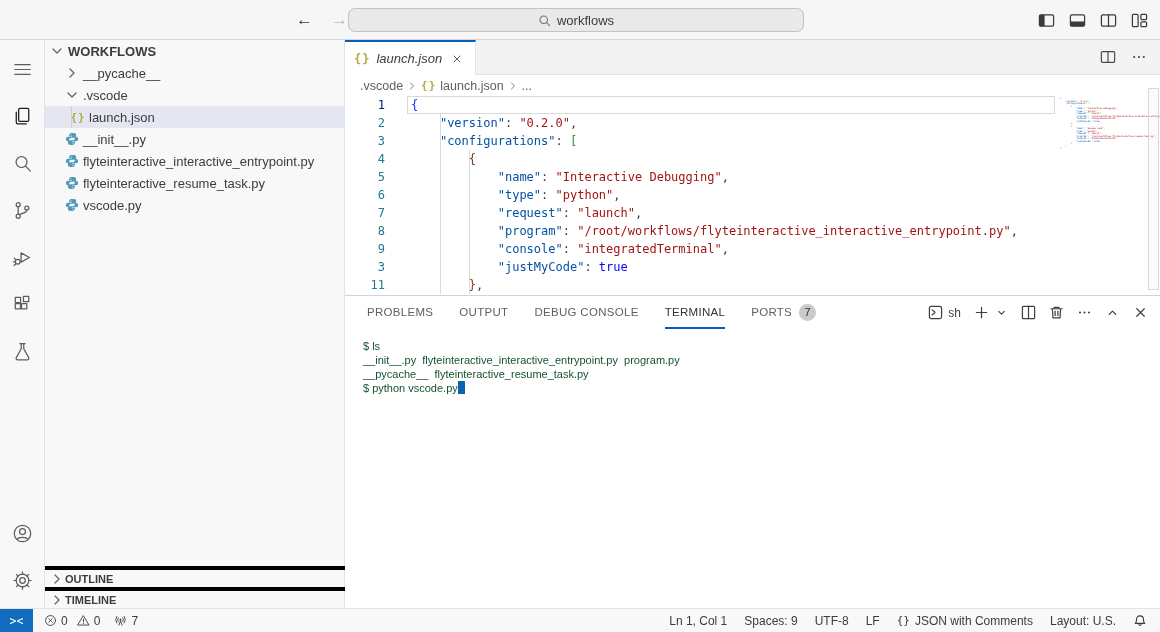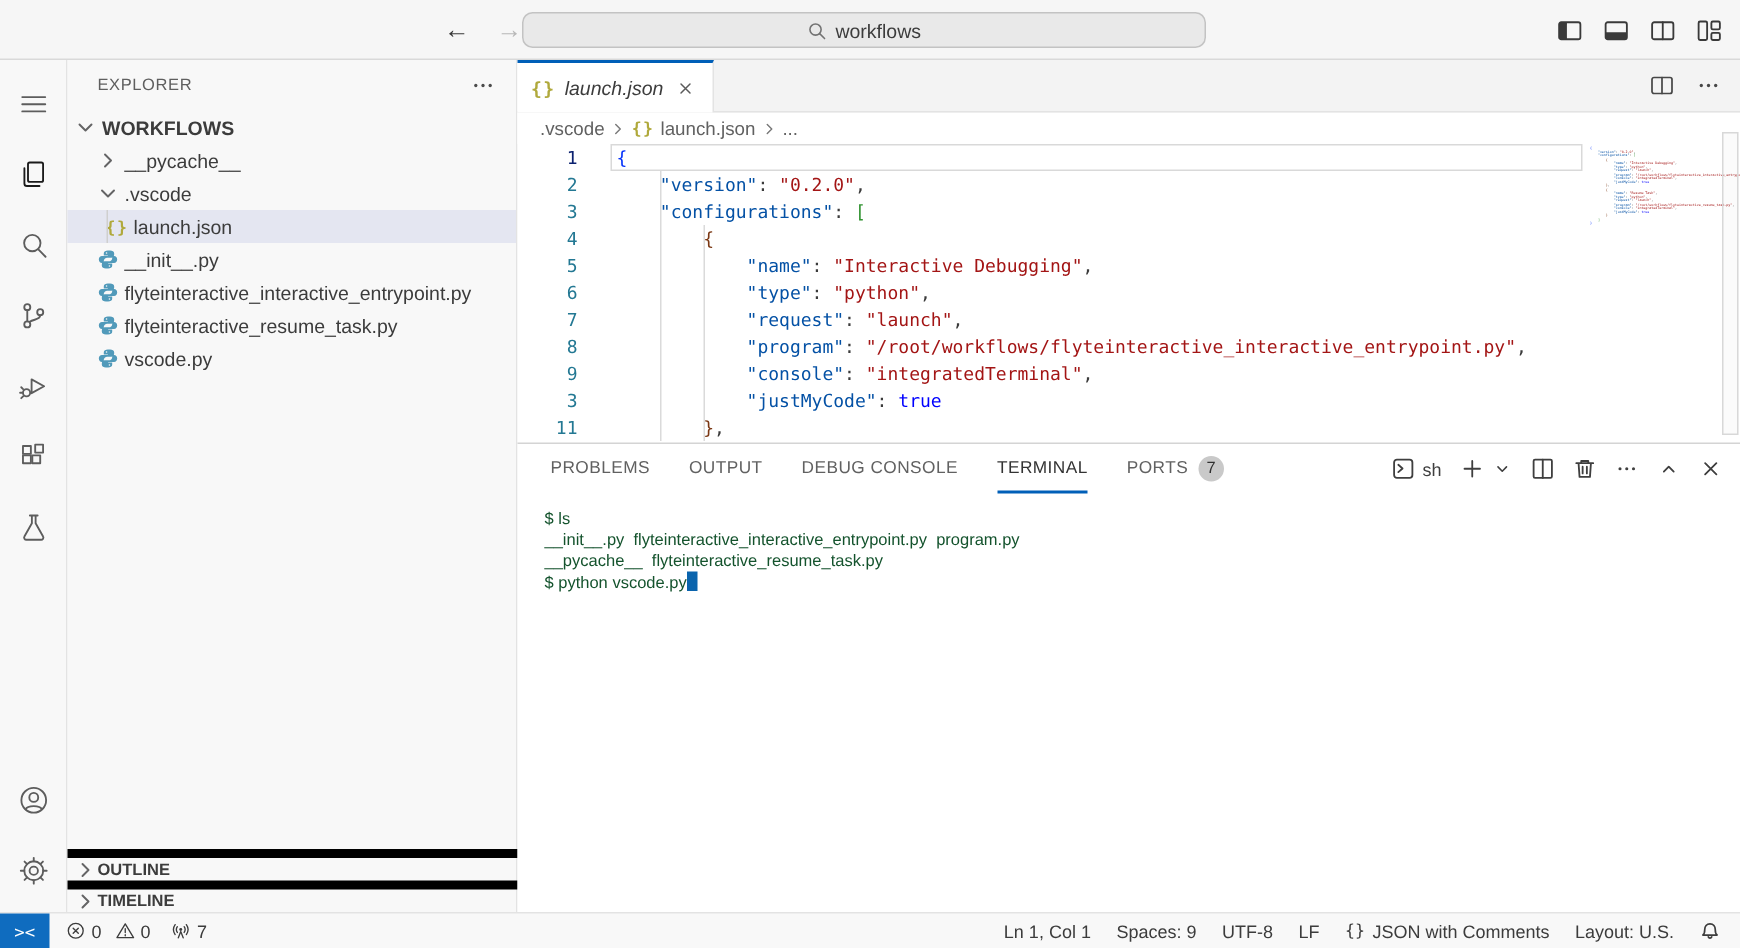--- a/index.html
+++ b/index.html
@@ -35,21 +35,21 @@
   .trow .twist{width:16px;height:16px;color:#646465;flex:none}
   .trow .ficon{width:16px;height:16px;flex:none;display:flex;align-items:center;justify-content:center}
   .trow .ficon svg{width:14px;height:14px}
   .trow .tlabel{margin-left:3px;white-space:nowrap}
   .trow.root{padding-left:4px;font-weight:bold}
   .trow.ind1{padding-left:19px}
   .trow.ind2{padding-left:25px}
   .trow.selected{background:#e4e6f1}
   .trow.guide::before{content:"";position:absolute;left:26px;top:0;bottom:0;width:1px;background:#cfcfcf}
   .jglyph{color:#b0a93c;font-weight:bold;font-size:11px;font-family:"DejaVu Sans Mono",monospace;letter-spacing:1px}
-  .sb-sec{position:absolute;left:0;width:300px;height:21px;border-top:6px solid #000000;display:flex;align-items:center;padding-left:4px;font-weight:bold;font-size:11px;color:#3c3c3c;cursor:pointer}
+  .sb-sec{position:absolute;left:0;width:300px;height:21px;border-top:4px solid #000000;display:flex;align-items:center;padding-left:4px;font-weight:bold;font-size:11px;color:#3c3c3c;cursor:pointer}
   .sb-sec .twist{width:16px;height:16px;color:#646465}
   #sec-outline{bottom:21px}
   #sec-timeline{bottom:0}
 
   
   #editor-group{top:40px;left:345px;width:815px;height:255px;background:#fff}
   #tabbar{height:35px;background:#f3f3f3;border-bottom:1px solid #e3e3e3;display:flex;position:relative}
   .tab{height:35px;background:#fff;display:flex;align-items:center;gap:6px;padding:0 10px 0 9px;border-right:1px solid #e3e3e3;border-top:2px solid #005fb8;cursor:pointer;position:relative;z-index:2;margin-bottom:-1px}
   .tab .jglyph{font-size:12px}
   .tab-label{font-style:italic;color:#3c3c3c}
@@ -225,32 +225,20 @@
             <circle cx="12" cy="12" r="2.9"></circle>
             <circle cx="12" cy="12" r="6.6"></circle>
             <path d="M12 3v2.5M12 18.5V21M3 12h2.5M18.5 12H21M5.6 5.6l1.8 1.8M16.6 16.6l1.8 1.8M18.4 5.6l-1.8 1.8M7.4 16.6l-1.8 1.8"></path>
           </svg>
         </span>
       </div>
     </div>
 </div>
 
 <div id="sidebar" class="abs">
-  <div class="sb-header">
-    <span class="title">EXPLORER</span>
-    <span class="icon">
-        <svg viewBox="0 0 16 16">
-          <g fill="currentColor" stroke="none">
-            <circle cx="3.2" cy="8" r="1.1"></circle>
-            <circle cx="8" cy="8" r="1.1"></circle>
-            <circle cx="12.8" cy="8" r="1.1"></circle>
-          </g>
-        </svg>
-      </span>
-  </div>
   <div id="tree-root">
       <div class="trow root">
         <span class="icon twist">
           <svg viewBox="0 0 16 16">
             <path d="M4 6l4 4 4-4"></path>
           </svg>
         </span>
         <span class="tlabel">WORKFLOWS</span>
       </div>
     </div>

